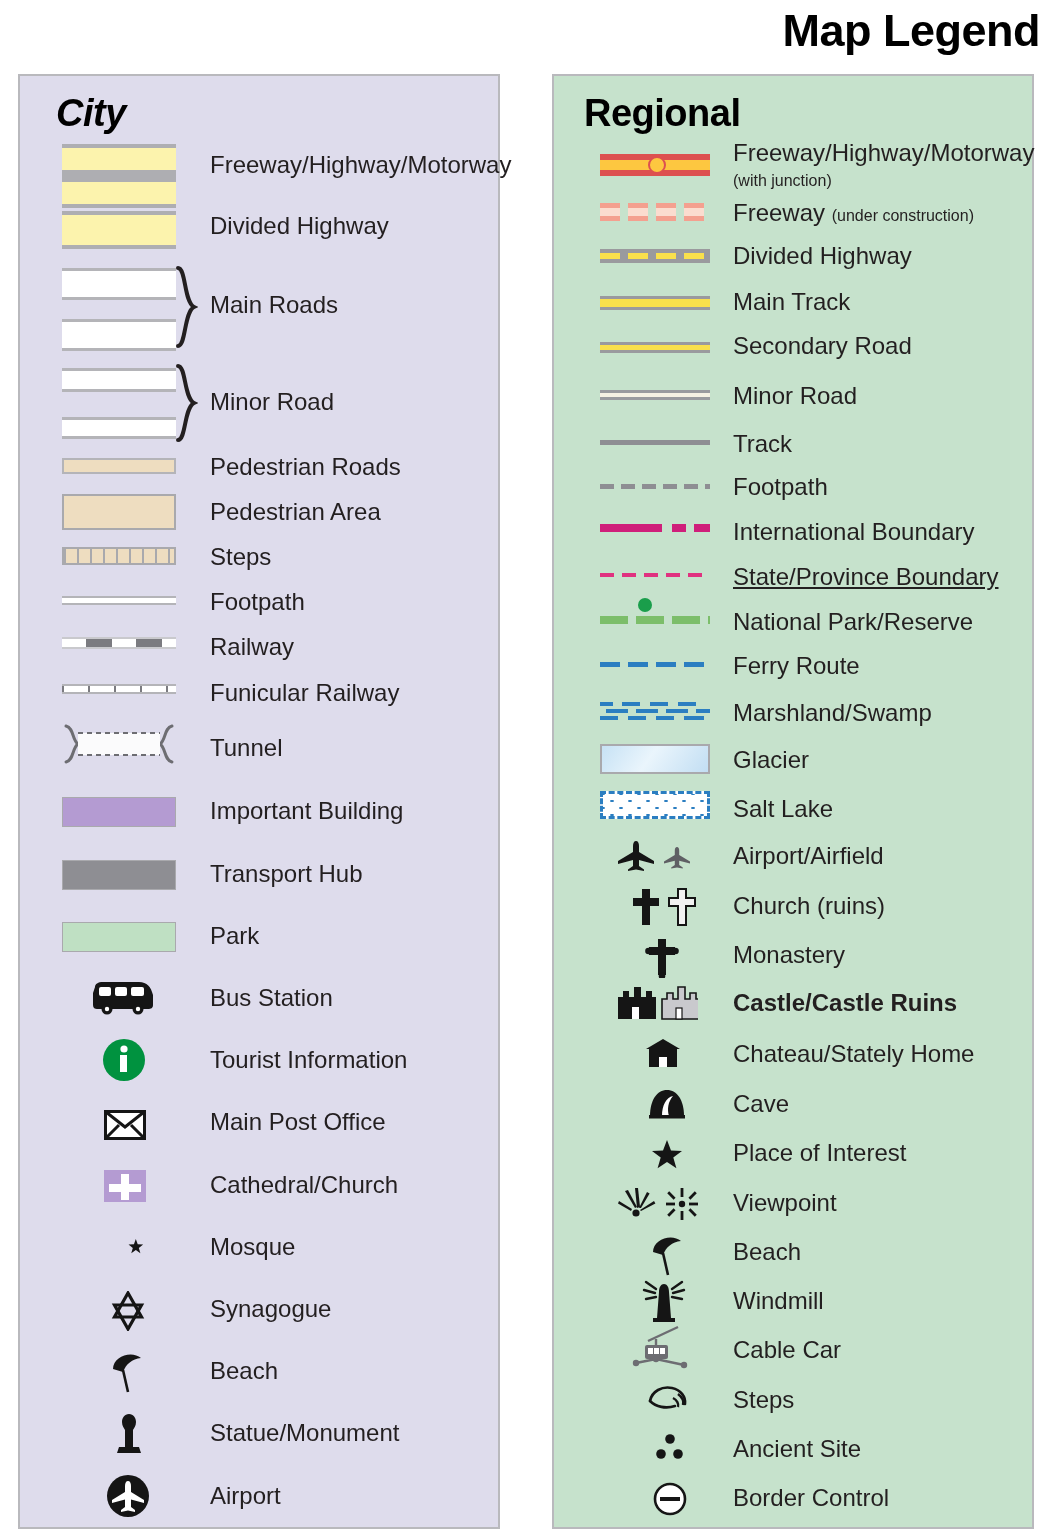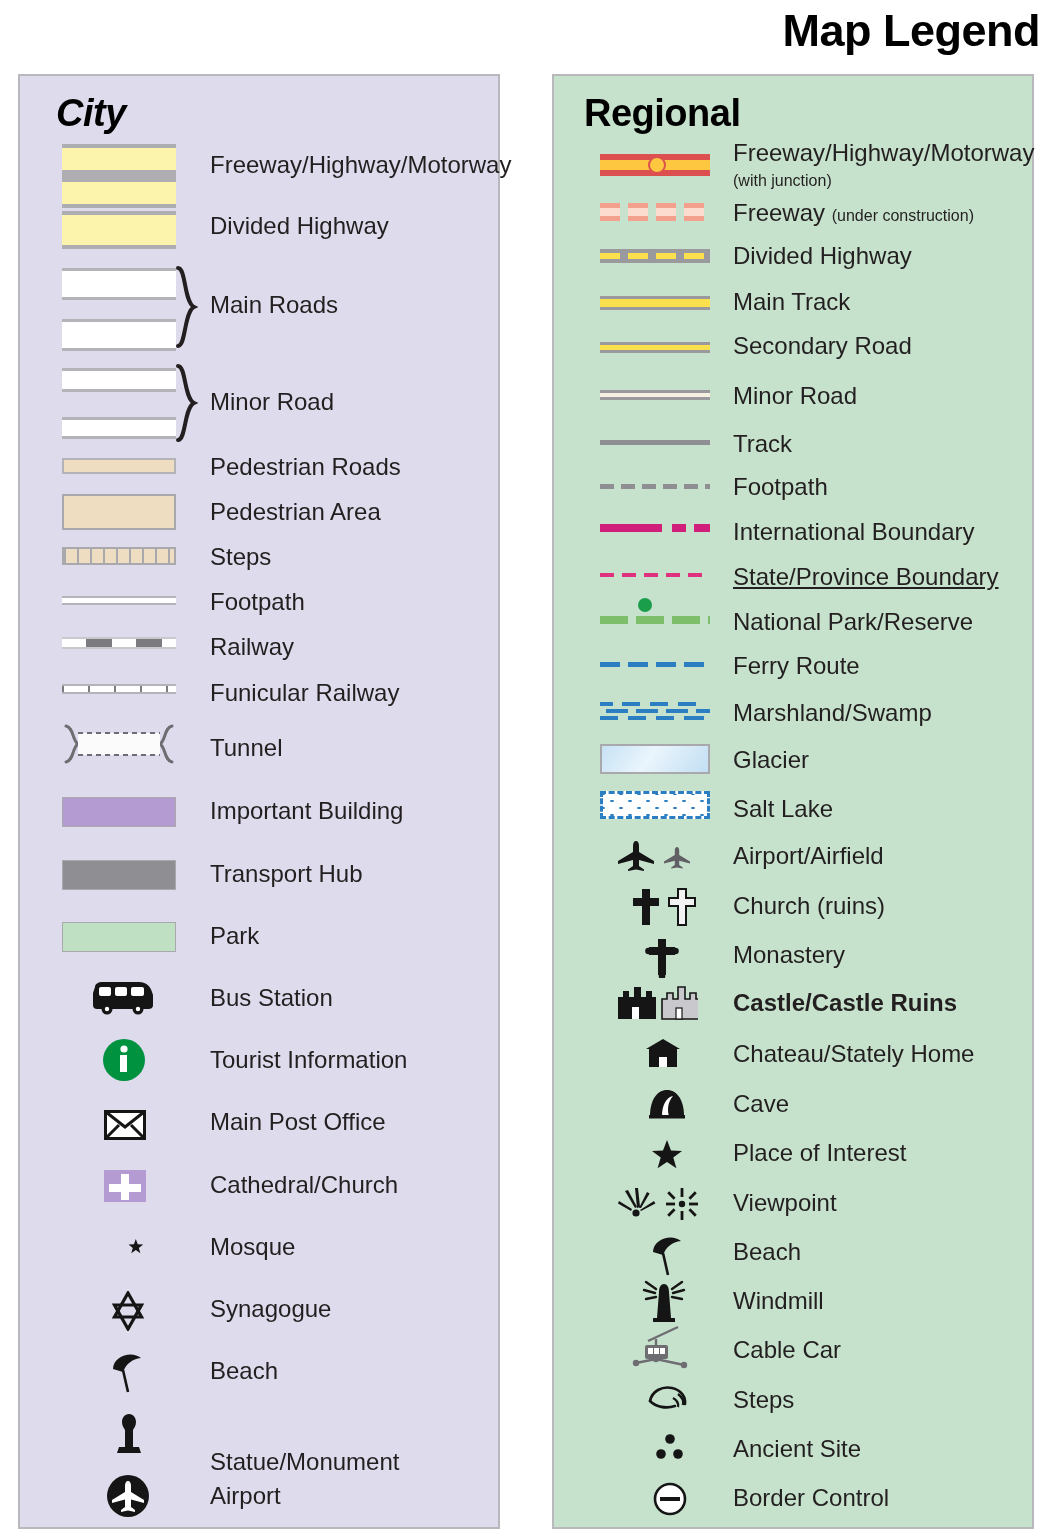--- a/index.html
+++ b/index.html
@@ -370,21 +370,21 @@
       <path d="M13 18 L18 40" stroke="#151515" stroke-width="2.6" fill="none"></path>
     </svg>
   </div>
   <div class="lbl city-lbl" style="top:1282px;">Beach</div>
 
   <div class="sym" style="left:95px; top:1337px;">
     <svg width="28" height="42" viewBox="0 0 28 42">
       <path d="M14 1 C18.5 1 21 5 21 9 C21 13 19 15 18 17 L18 34 L24 34 L26 40 L2 40 L4 34 L10 34 L10 17 C9 15 7 13 7 9 C7 5 9.5 1 14 1 Z" fill="#151515"></path>
     </svg>
   </div>
-  <div class="lbl city-lbl" style="top:1344px;margin-top:29px;">Statue/Monument</div>
+  <div class="lbl city-lbl" style="top:1344px;">Statue/Monument</div>
 
   <div class="sym" style="left:86px; top:1398px;">
     <svg width="44" height="44" viewBox="0 0 44 44">
       <circle cx="22" cy="22" r="21" fill="#151515"></circle>
       <path d="M22 7 C24 7 25 9 25 12 L25 18 L38 26 L38 29 L25 25.5 L25 33 L29 36 L29 38 L22 36.5 L15 38 L15 36 L19 33 L19 25.5 L6 29 L6 26 L19 18 L19 12 C19 9 20 7 22 7 Z" fill="#ffffff"></path>
     </svg>
   </div>
   <div class="lbl city-lbl" style="top:1407px;">Airport</div>
 </div>
 

